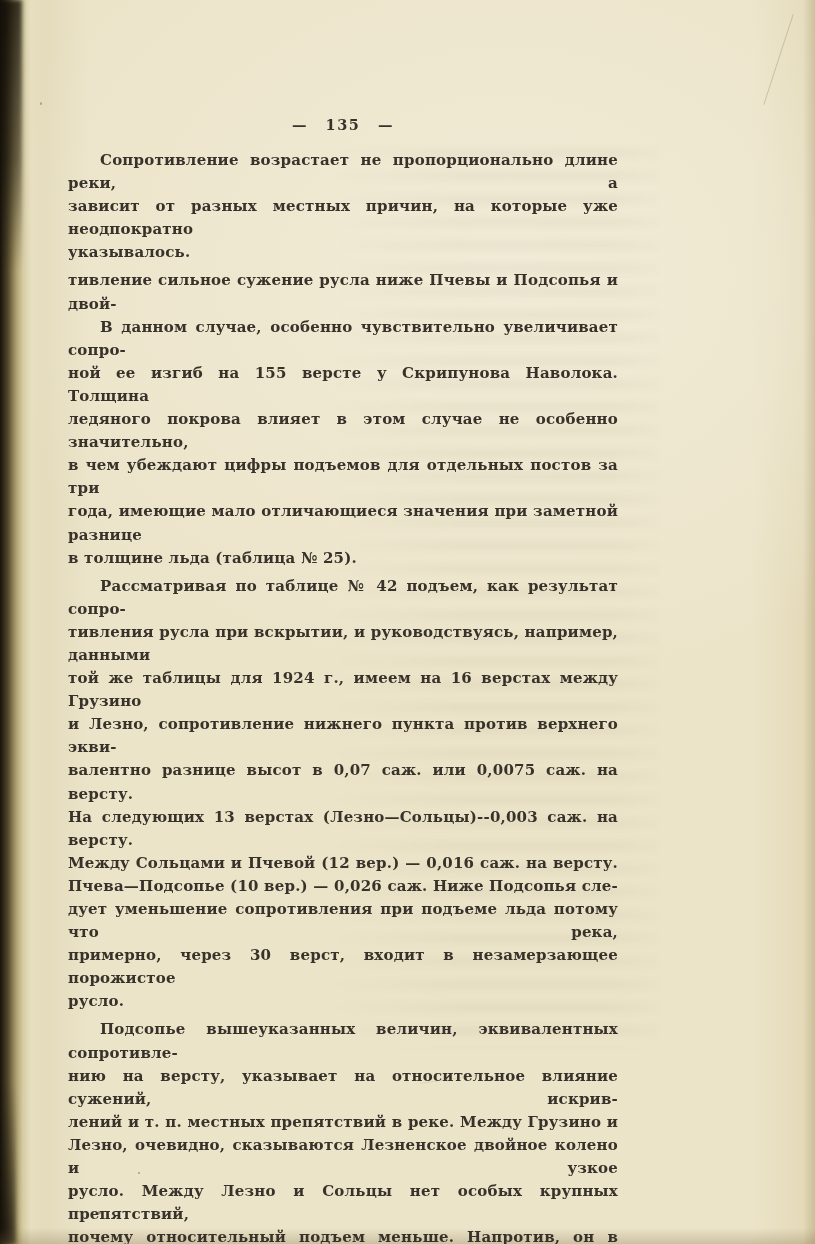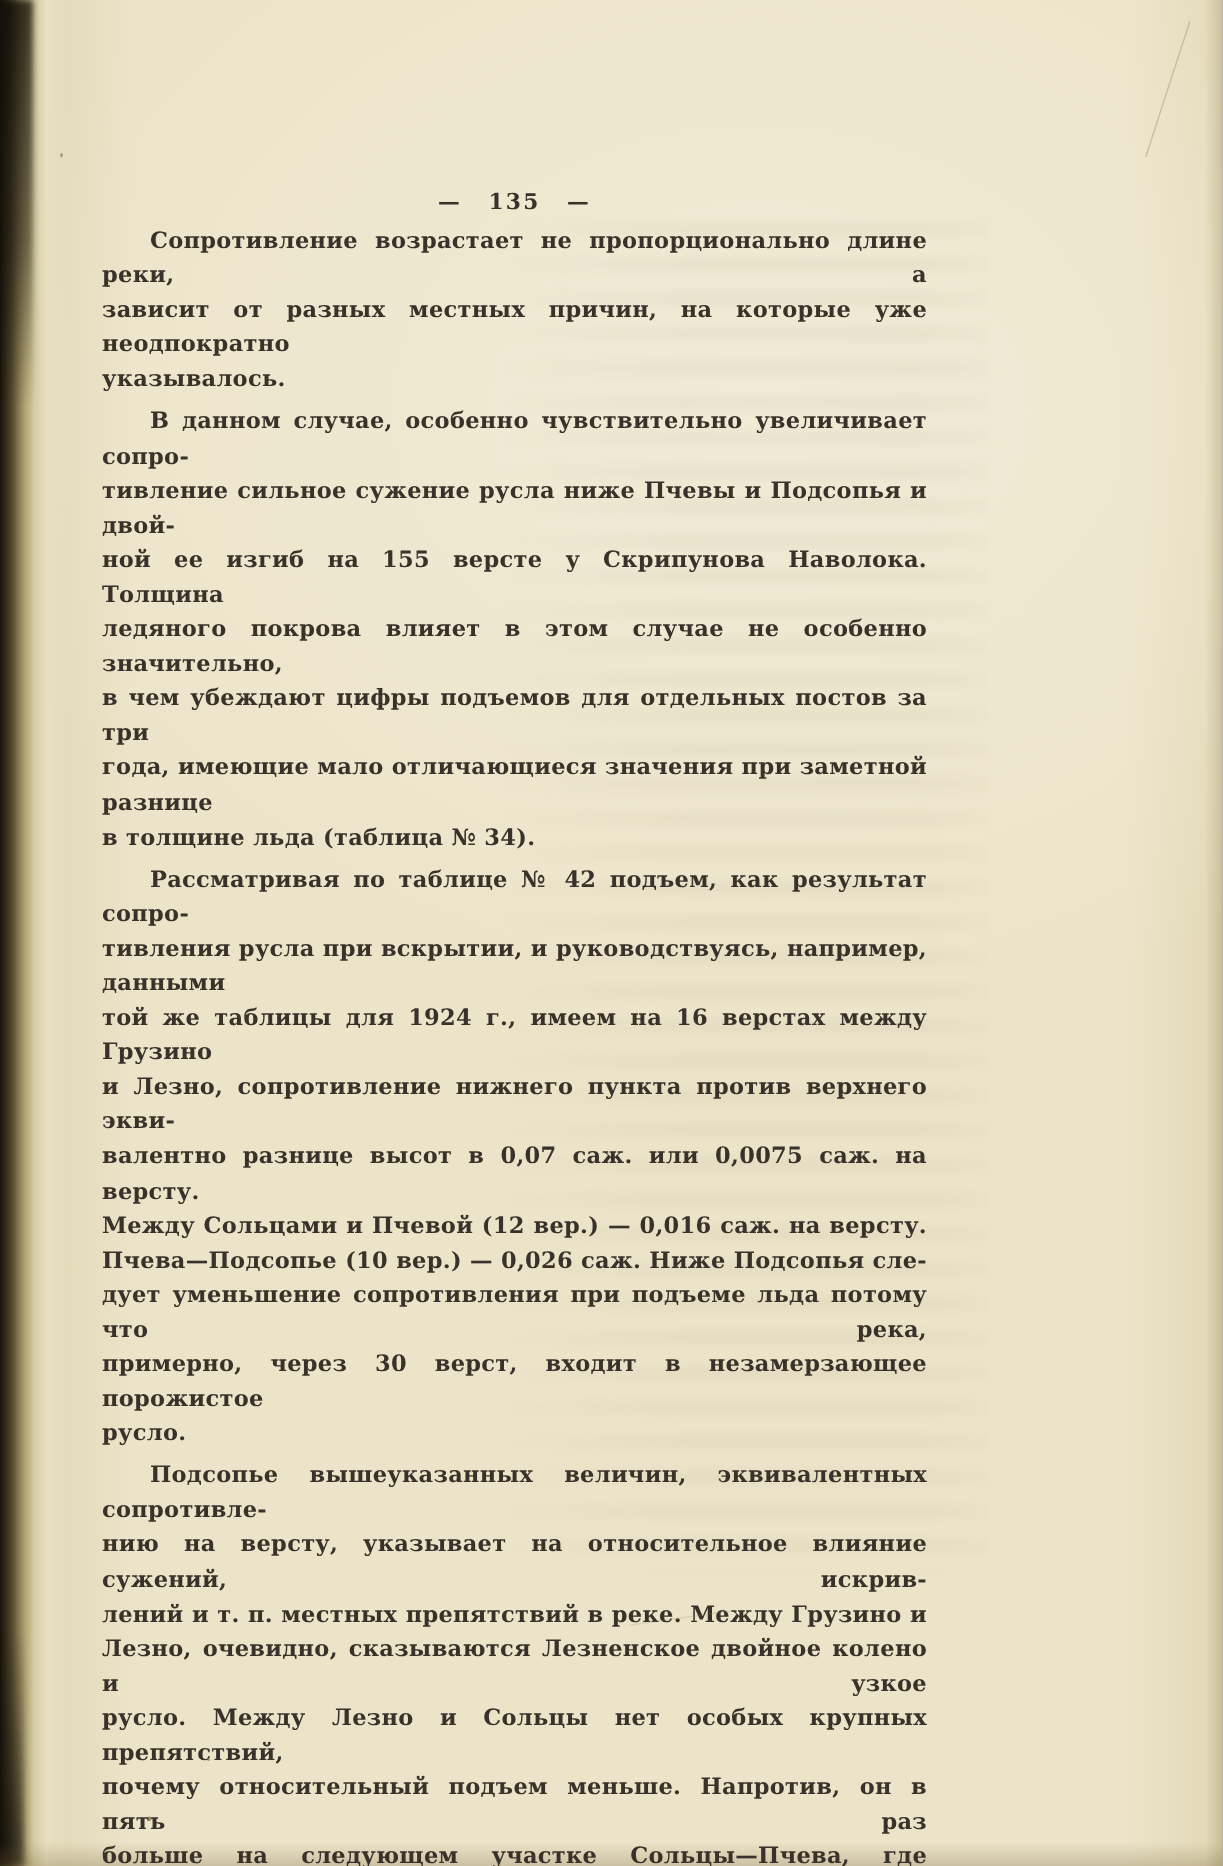--- a/index.html
+++ b/index.html
@@ -51,21 +51,21 @@
     position:absolute;left:330px;top:140px;width:330px;height:910px;
     background:repeating-linear-gradient(180deg,
       rgba(125,112,82,0) 0px, rgba(125,112,82,0) 7px,
       rgba(125,112,82,.12) 10px, rgba(125,112,82,.12) 16px,
       rgba(125,112,82,0) 19px, rgba(125,112,82,0) 23.1px);
     filter:blur(3px);opacity:.5;
     -webkit-mask-image:linear-gradient(90deg,rgba(0,0,0,0) 0%,#000 40%,#000 85%,rgba(0,0,0,.3) 100%);
             mask-image:linear-gradient(90deg,rgba(0,0,0,0) 0%,#000 40%,#000 85%,rgba(0,0,0,.3) 100%);
   }
   .page-number{
-    position:absolute;top:126px;left:63px;width:560px;
+    position:absolute;top:116px;left:63px;width:560px;
     text-align:center;
     font-size:14.5px;font-weight:bold;color:var(--ink);
     letter-spacing:1.5px;word-spacing:11px;
   }
   .text-block{
     position:absolute;left:63px;top:144px;width:560px;
     font-size:15px;font-weight:bold;color:var(--ink);
     line-height:23.1px;letter-spacing:.2px;
   }
   .para{margin:5px;}
@@ -94,34 +94,35 @@
 
   <div class="page-number">— 135 —</div>
 
   <div class="text-block">
       <div class="para">
         <div class="line first">Сопротивление возрастает не пропорционально длине реки, а</div>
         <div class="line">зависит от разных местных причин, на которые уже неодпократно</div>
         <div class="line last">указывалось.</div>
       </div>
       <div class="para">
+        <div class="line">тивление сильное сужение русла ниже Пчевы и Подсопья и двой-</div>
         <div class="line first">В данном случае, особенно чувствительно увеличивает сопро-</div>
-        <div class="line">тивление сильное сужение русла ниже Пчевы и Подсопья и двой-</div>
         <div class="line">ной ее изгиб на 155 версте у Скрипунова Наволока. Толщина</div>
         <div class="line">ледяного покрова влияет в этом случае не особенно значительно,</div>
         <div class="line">в чем убеждают цифры подъемов для отдельных постов за три</div>
         <div class="line">года, имеющие мало отличающиеся значения при заметной разнице</div>
-        <div class="line last">в толщине льда (таблица № 34).</div>
+        <div class="line last">в толщине льда (таблица № 25).</div>
       </div>
       <div class="para">
         <div class="line first">Рассматривая по таблице № 42 подъем, как результат сопро-</div>
         <div class="line">тивления русла при вскрытии, и руководствуясь, например, данными</div>
         <div class="line">той же таблицы для 1924 г., имеем на 16 верстах между Грузино</div>
         <div class="line">и Лезно, сопротивление нижнего пункта против верхнего экви-</div>
         <div class="line">валентно разнице высот в 0,07 саж. или 0,0075 саж. на версту.</div>
+        <div class="line">На следующих 13 верстах (Лезно—Сольцы)--0,003 саж. на версту.</div>
         <div class="line">Между Сольцами и Пчевой (12 вер.) — 0,016 саж. на версту.</div>
         <div class="line">Пчева—Подсопье (10 вер.) — 0,026 саж. Ниже Подсопья сле-</div>
         <div class="line">дует уменьшение сопротивления при подъеме льда потому что река,</div>
         <div class="line">примерно, через 30 верст, входит в незамерзающее порожистое</div>
         <div class="line last">русло.</div>
       </div>
       <div class="para">
         <div class="line first">Подсопье вышеуказанных величин, эквивалентных сопротивле-</div>
         <div class="line">нию на версту, указывает на относительное влияние сужений, искрив-</div>
         <div class="line">лений и т. п. местных препятствий в реке. Между Грузино и</div>

